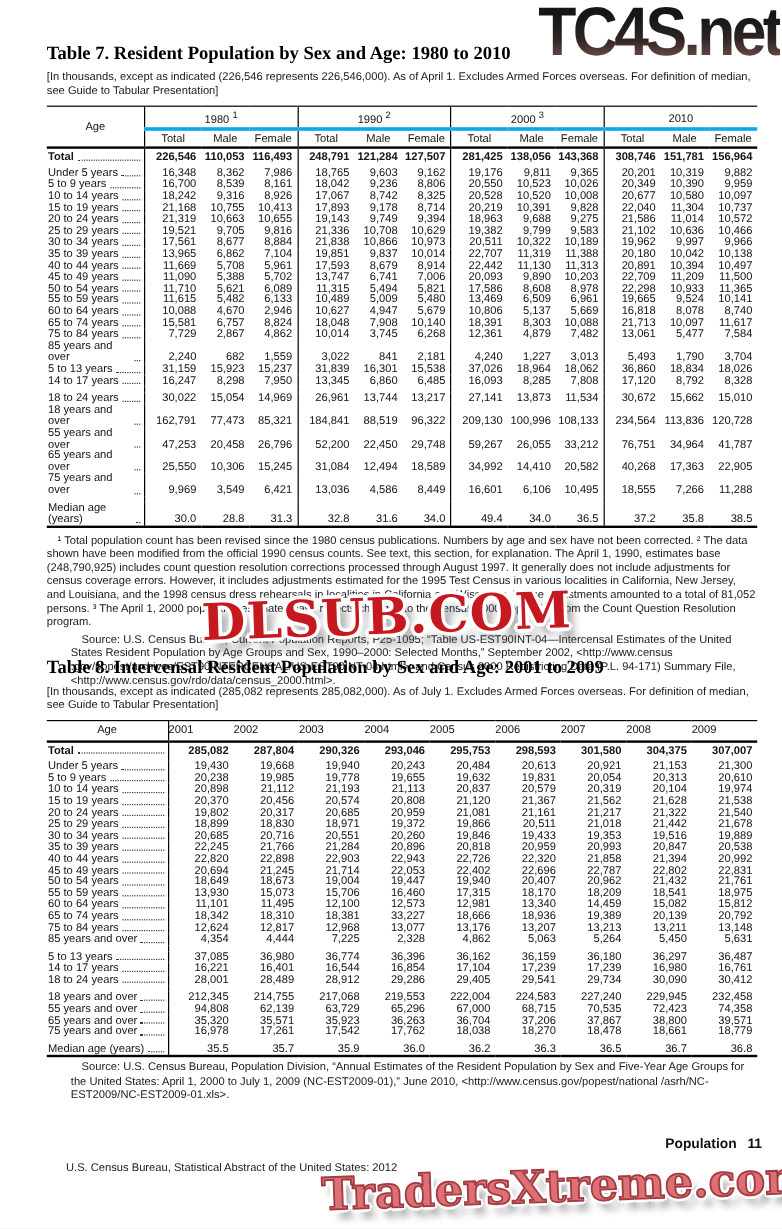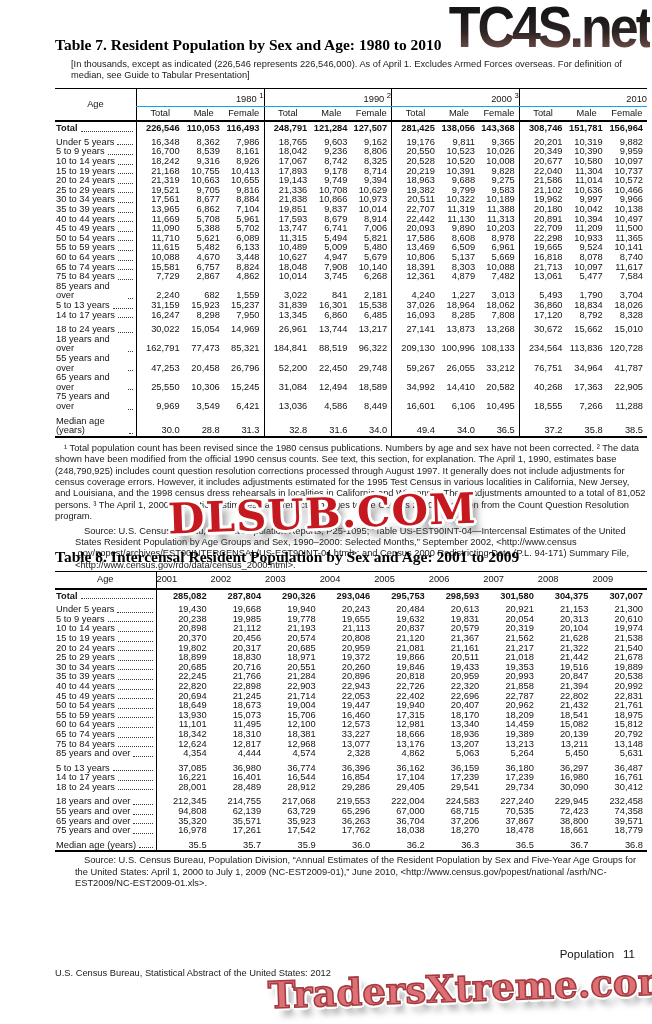--- a/index.html
+++ b/index.html
@@ -19,32 +19,32 @@
       -2px -2px 0 #fff,2px -2px 0 #fff,-2px 2px 0 #fff,2px 2px 0 #fff,
       7px 10px 7px rgba(90,90,90,.55);}
   .wm-bottom{position:absolute;top:966px;left:268px;z-index:30;
     font-family:"DejaVu Serif",serif;font-weight:bold;font-size:37px;
     transform:rotate(-2deg);color:#dc7075;-webkit-text-stroke:1.5px #a23a40;
     text-shadow:-3px 0 0 #fff,3px 0 0 #fff,0 -3px 0 #fff,0 3px 0 #fff,
       -2px -2px 0 #fff,2px -2px 0 #fff,-2px 2px 0 #fff,2px 2px 0 #fff,
       6px 8px 6px rgba(110,110,110,.6);}
 
   
-  .tbl-block{position:absolute;left:55px;width:592px;}
+  .tbl-block{position:absolute;left:39px;width:592px;}
   #t7sec{top:36px;} #t8sec{top:548px;}
   .tbl-title{margin:0 0 5px 0;font-family:"Liberation Serif",serif;font-weight:bold;
              font-size:15.5px;color:#000;}
-  .tbl-note{margin:0 0 7px 16px;font-size:9.3px;line-height:11px;color:#1a1a1a;}
+  .tbl-note{margin:0 0 7px 0;font-size:9.3px;line-height:11px;color:#1a1a1a;}
 
   
   table{border-collapse:collapse;table-layout:fixed;width:100%;
         border-top:1px solid #000;border-bottom:2px solid #000;}
   th,td{padding:0;font-size:9.3px;line-height:9.6px;vertical-align:bottom;}
   thead th{font-weight:normal;text-align:center;}
-  .t7 thead .yg{border-bottom:1px solid #0ea5e9;padding:2px 0 1px;text-align:right;}
+  .t7 thead .yg{border-bottom:3px solid #0ea5e9;padding:2px 0 1px;}
   .t7 thead .sub{border-bottom:2px solid #000;padding:2px 0 2px;}
   .t7 thead .age{vertical-align:middle;border-bottom:2px solid #000;}
   .t8 thead th{border-bottom:2px solid #000;padding:3px 0 3px;}
   .t8 thead th.yr{text-align:left;padding-right:11px;}
   .gstart{border-left:1.5px solid #000;}
   td.num{text-align:right;padding-right:4px;white-space:nowrap;}
   td.lbl{padding-left:1px;}
   td.lbl .cellflex{display:flex;align-items:flex-end;}
   td.lbl .txt{flex:0 1 auto;}
   td.lbl .dots{flex:1 1 5px;min-width:4px;border-bottom:1.2px dotted #3a3a3a;
@@ -55,21 +55,21 @@
 
   .t7 col.c-lbl{width:81px;} .t7 col.c-t{width:47px;}
   .t7 col.c-m{width:40px;}  .t7 col.c-f{width:40px;}
   .t8 col.c-lbl{width:100px;} .t8 col.c-y{width:54px;}
 
   
   .fnote{margin:5px 0 0 0;font-size:9.3px;line-height:11.4px;text-indent:9px;color:#1a1a1a;}
   .src{margin-top:3px;margin-left:20px;}
 
   
-  .footer-page{position:absolute;top:948px;right:17px;font-size:11.5px;color:#111;}
+  .footer-page{position:absolute;top:948px;right:17px;font-size:11.5px;color:#111;font-weight:bold;}
   .footer-page .num{margin-left:9px;}
   .footer-attr{position:absolute;top:968px;left:55px;font-size:9.3px;color:#222;text-align:center;}
 </style>
 </head>
 <body>
 
 <div class="page">
 
   <div class="wm-top">TC4S.net</div>
 
@@ -378,21 +378,21 @@
           </tr>
           <tr>
             <td class="lbl">
               <span class="cellflex">
                 <span class="txt">60 to 64 years</span>
                 <span class="dots"></span>
               </span>
             </td>
             <td class="num gstart">10,088</td>
             <td class="num">4,670</td>
-            <td class="num">3,448</td>
+            <td class="num">2,946</td>
             <td class="num gstart">10,627</td>
             <td class="num">4,947</td>
             <td class="num">5,679</td>
             <td class="num gstart">10,806</td>
             <td class="num">5,137</td>
             <td class="num">5,669</td>
             <td class="num gstart">16,818</td>
             <td class="num">8,078</td>
             <td class="num">8,740</td>
           </tr>
@@ -519,21 +519,21 @@
               </span>
             </td>
             <td class="num gstart">30,022</td>
             <td class="num">15,054</td>
             <td class="num">14,969</td>
             <td class="num gstart">26,961</td>
             <td class="num">13,744</td>
             <td class="num">13,217</td>
             <td class="num gstart">27,141</td>
             <td class="num">13,873</td>
-            <td class="num">13,268</td>
+            <td class="num">11,534</td>
             <td class="num gstart">30,672</td>
             <td class="num">15,662</td>
             <td class="num">15,010</td>
           </tr>
           <tr>
             <td class="lbl">
               <span class="cellflex">
                 <span class="txt">18 years and over</span>
                 <span class="dots"></span>
               </span>
@@ -649,20 +649,21 @@
         </tbody>
     </table>
     <p class="fnote">¹ Total population count has been revised since the 1980 census publications. Numbers by age and sex have not been corrected. ² The data shown have been modified from the official 1990 census counts. See text, this section, for explanation. The April 1, 1990, estimates base (248,790,925) includes count question resolution corrections processed through August 1997. It generally does not include adjustments for census coverage errors. However, it includes adjustments estimated for the 1995 Test Census in various localities in California, New Jersey, and Louisiana, and the 1998 census dress rehearsals in localities in California and Wisconsin. These adjustments amounted to a total of 81,052 persons. ³ The April 1, 2000 population estimates base reflects changes to the Census 2000 population from the Count Question Resolution program.</p>
     <p class="fnote src">Source: U.S. Census Bureau, Current Population Reports, P25-1095; “Table US-EST90INT-04—Intercensal Estimates of the United States Resident Population by Age Groups and Sex, 1990–2000: Selected Months,” September 2002, &lt;http://www.census .gov/popest/archives/EST90INTERCENSAL/US-EST90INT-04.html&gt;; and Census 2000 Redistricting Data (P.L. 94-171) Summary File, &lt;http://www.census.gov/rdo/data/census_2000.html&gt;.</p>
   </section>
 
   <div class="wm-mid">DLSUB.COM</div>
 
   <section class="tbl-block" id="t8sec">
     <h2 class="tbl-title">Table 8. Intercensal Resident Population by Sex and Age: 2001 to 2009</h2>
+    <p class="tbl-note">[In thousands, except as indicated (285,082 represents 285,082,000). As of July 1. Excludes Armed Forces overseas. For definition of median, see Guide to Tabular Presentation]</p>
     <table class="t8">
       <colgroup>
         <col class="c-lbl">
         <col class="c-y">
           <col class="c-y">
           <col class="c-y">
           <col class="c-y">
           <col class="c-y">
         <col class="c-y">
           <col class="c-y">
@@ -958,21 +959,21 @@
           </tr>
           <tr>
             <td class="lbl">
               <span class="cellflex">
                 <span class="txt">85 years and over</span>
                 <span class="dots"></span>
               </span>
             </td>
             <td class="num gstart">4,354</td>
             <td class="num">4,444</td>
-            <td class="num">4,574</td>
+            <td class="num">7,225</td>
             <td class="num">2,328</td>
             <td class="num">4,862</td>
             <td class="num">5,063</td>
             <td class="num">5,264</td>
             <td class="num">5,450</td>
             <td class="num">5,631</td>
           </tr>
           <tr class="spacer">
             <td></td>
             <td class="gstart"></td>

